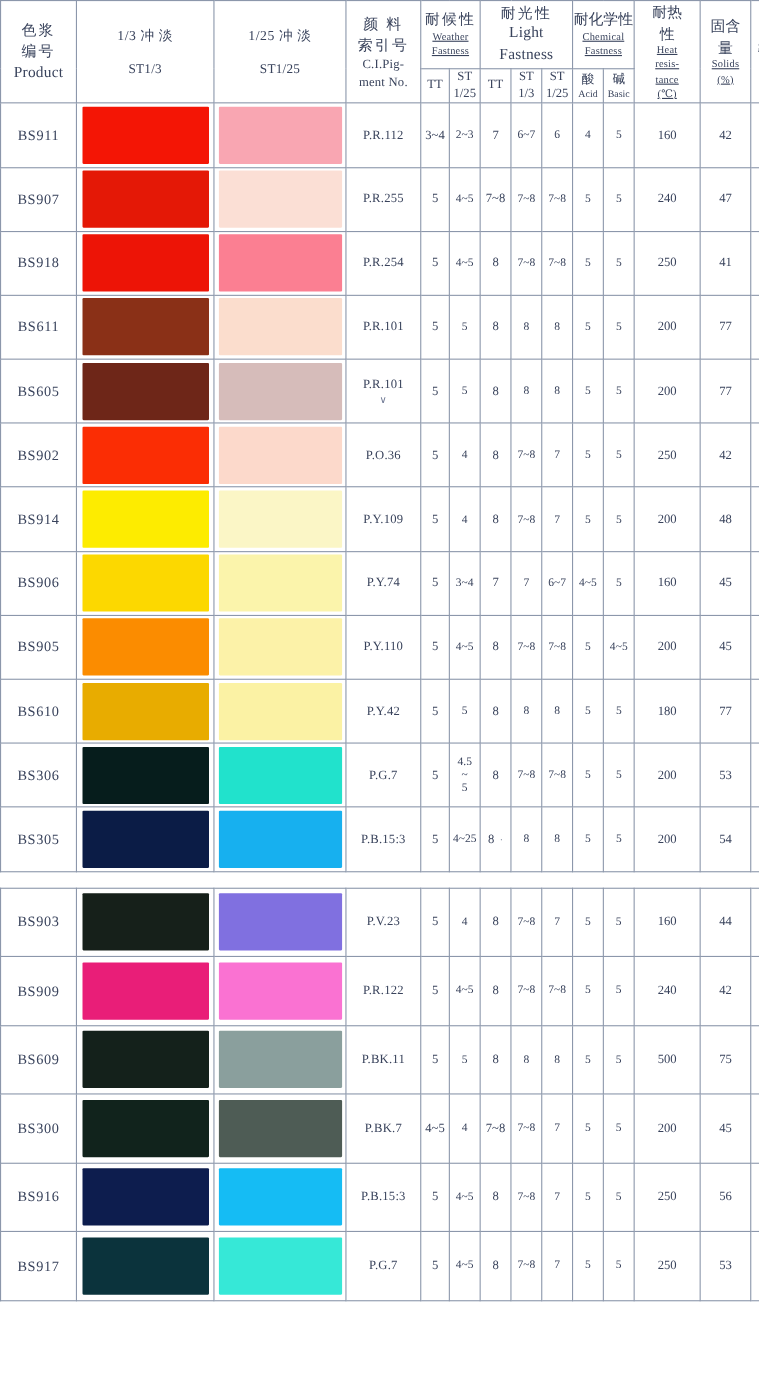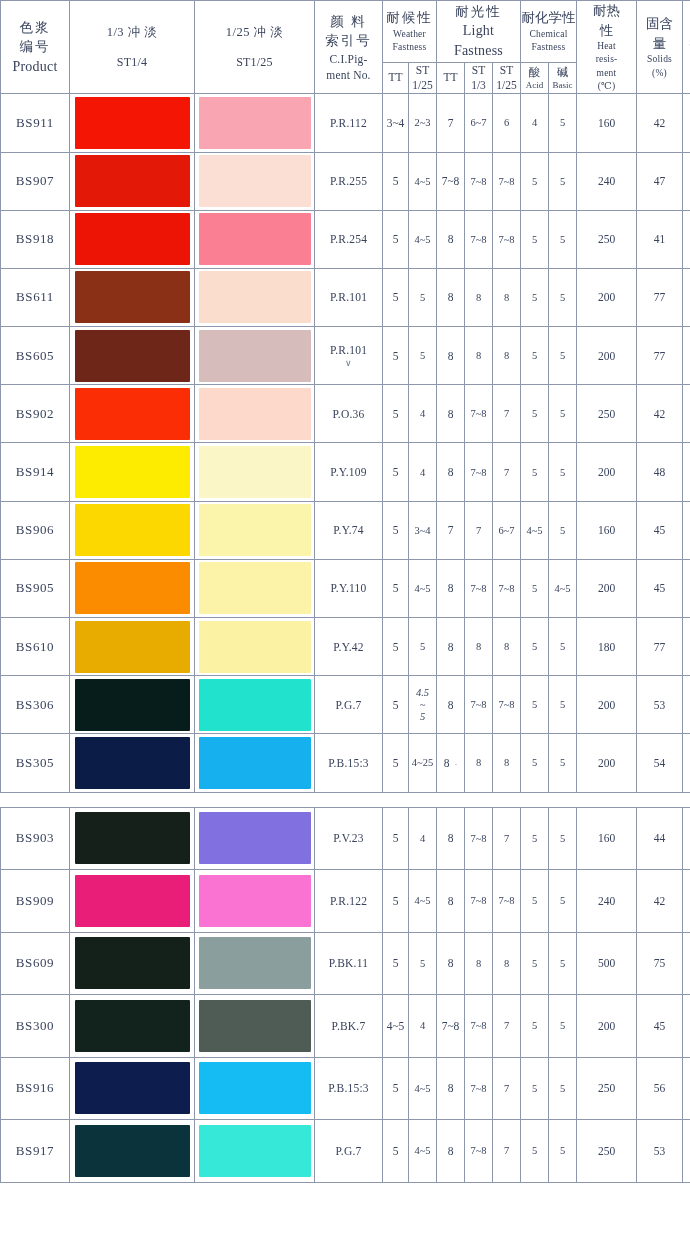--- a/index.html
+++ b/index.html
@@ -24,32 +24,32 @@
     text-align:center;
     vertical-align:middle;
     font-weight:normal;
     color:#39435c;
     background:#fff;
   }
 
   
   .hdr-cn{font-size:13.5px;letter-spacing:2px;line-height:1.45;display:block;}
   .hdr-en{font-size:14px;letter-spacing:.2px;line-height:1.4;display:block;}
-  .hdr-en.sm{font-size:9.5px;}
+  .hdr-en.sm{font-size:9.5px;text-decoration:underline;}
   .hdr-block{padding:5px 2px;}
   .hdr-mid{font-size:12.5px;line-height:1.5;display:block;letter-spacing:.5px;}
   .sub-en{font-size:9px;display:block;line-height:1.25;font-family:Liberation Serif, serif;}
   .sub-main{font-size:11.5px;display:block;line-height:1.3;}
 
   
   .prod{font-size:13px;letter-spacing:.6px;}
   .pig{font-size:11.5px;letter-spacing:.2px;}
   .val{font-size:11.5px;}
   .val.small{font-size:10.5px;}
-  .stack{font-size:10.5px;line-height:1.12;font-style:italic;}
+  .stack{font-size:10.5px;line-height:1.12;}
   .tick{display:block;font-size:9px;line-height:1;color:#6d7792;margin-top:3px;}
 
   
   .swcell{padding:0;}
   .sw{
     width:115px;height:52px;margin:0 auto;
     border-radius:1px;
   }
   .sw.w2{width:112px;}
   tr.datarow{height:58.2px;}
@@ -81,21 +81,21 @@
     </colgroup>
     <thead>
       <tr>
         <th rowspan="2" class="hdr-block">
           <span class="hdr-cn">色浆</span>
           <span class="hdr-cn">编号</span>
           <span class="hdr-en">Product</span>
         </th>
         <th rowspan="2" class="hdr-block">
           <span class="hdr-mid" style="margin-bottom:12px">1/3 冲  淡</span>
-          <span class="hdr-en" style="font-size:12px">ST1/4</span>
+          <span class="hdr-en" style="font-size:12px">ST1/3</span>
         </th>
         <th rowspan="2" class="hdr-block">
           <span class="hdr-mid" style="margin-bottom:12px">1/25 冲  淡</span>
           <span class="hdr-en" style="font-size:12px">ST1/25</span>
         </th>
         <th rowspan="2" class="hdr-block">
           <span class="hdr-cn">颜  料</span>
           <span class="hdr-cn">索引号</span>
           <span class="hdr-en" style="font-size:11.5px">C.I.Pig-</span>
           <span class="hdr-en" style="font-size:11.5px">ment No.</span>
@@ -112,21 +112,21 @@
         <th colspan="2" class="hdr-block">
           <span class="hdr-cn" style="letter-spacing:0">耐化学性</span>
           <span class="hdr-en sm">Chemical</span>
           <span class="hdr-en sm">Fastness</span>
         </th>
         <th rowspan="2" class="hdr-block">
           <span class="hdr-cn" style="letter-spacing:0">耐热</span>
           <span class="hdr-cn" style="letter-spacing:0">性</span>
           <span class="hdr-en sm">Heat</span>
           <span class="hdr-en sm">resis-</span>
-          <span class="hdr-en sm">ment</span>
+          <span class="hdr-en sm">tance</span>
           <span class="hdr-en sm">(℃)</span>
         </th>
         <th rowspan="2" class="hdr-block">
           <span class="hdr-cn" style="letter-spacing:0">固含</span>
           <span class="hdr-cn" style="letter-spacing:0">量</span>
           <span class="hdr-en sm">Solids</span>
           <span class="hdr-en sm">(%)</span>
         </th>
         <th rowspan="2" class="hdr-block">
           <span class="hdr-cn" style="letter-spacing:0">比重</span>

